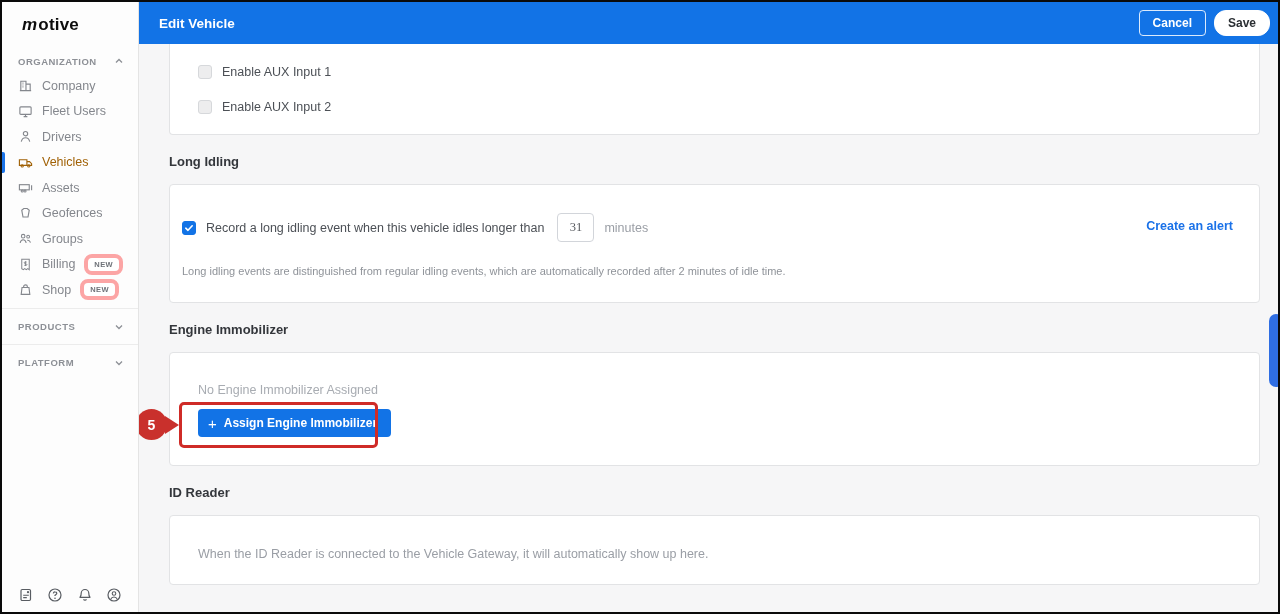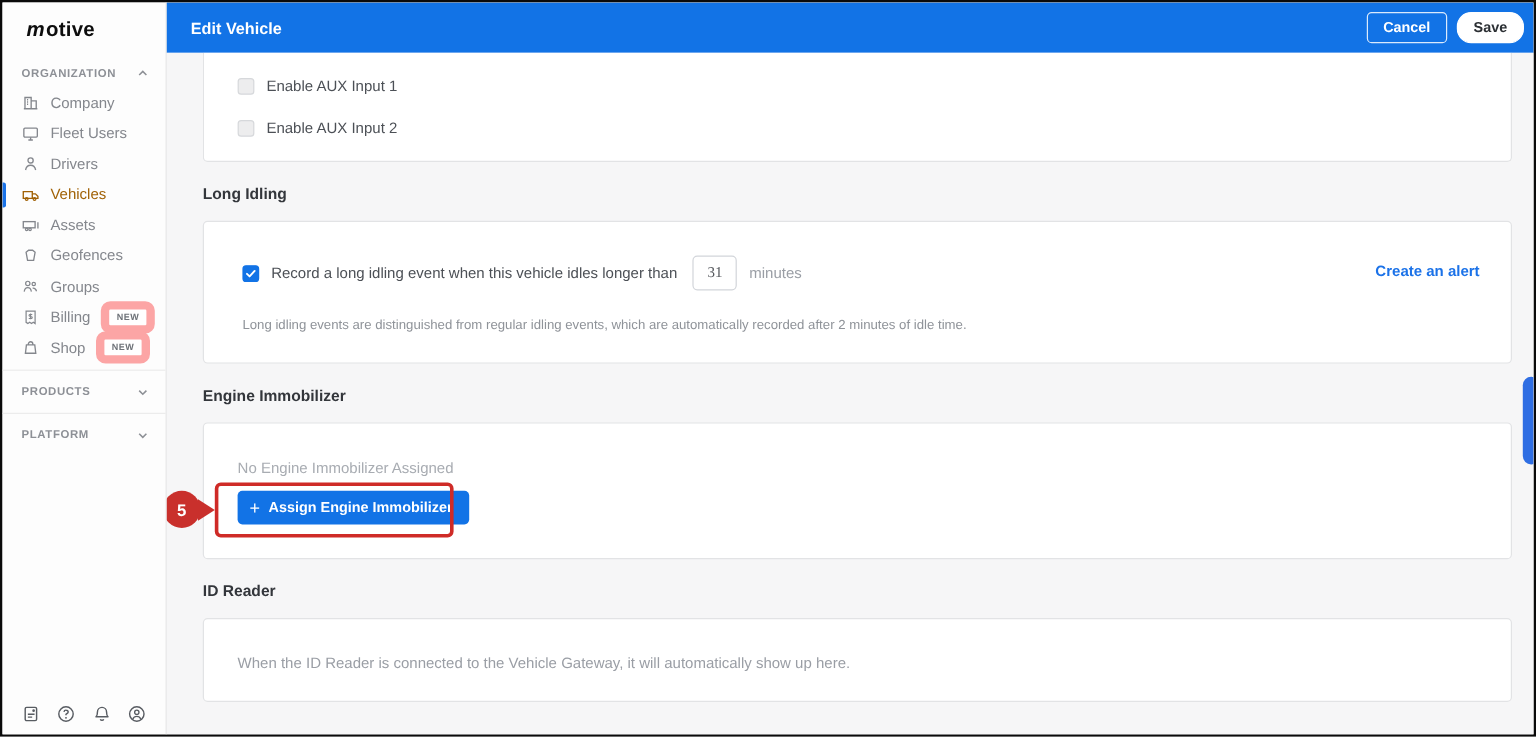--- a/index.html
+++ b/index.html
@@ -13,21 +13,21 @@
   .logo .m { font-style:italic; margin-right:1px; }
   .side-section-label { display:flex; align-items:center; justify-content:space-between;
              padding:0 14px 0 16px; height:24px; font-size:9.5px; font-weight:700; letter-spacing:.5px;
              color:#8d9096; cursor:pointer; margin-top:4px; }
   .side-item { display:flex; align-items:center; gap:9px; height:25.5px; padding:0 10px 0 16px;
              color:#84878d; font-size:12.5px; cursor:pointer; position:relative; }
   .side-item svg { flex:0 0 auto; }
   .side-item.active { color:#a16207; }
   .side-item.active::before { content:''; position:absolute; left:0; top:2px; bottom:2px; width:3px;
              background:#1a73e8; border-radius:0 2px 2px 0; }
-  .badge-new { font-size:7.5px; font-weight:700; color:#6e7278; border:7px solid #fca5a5;
+  .badge-new { font-size:7.5px; font-weight:700; color:#6e7278; border:4px solid #fca5a5;
              border-radius:8px; padding:2px 6px; letter-spacing:.4px; background:#fff; }
   .side-divider { border-top:1px solid #ececec; margin:5px 0 2px 0; }
   .side-bottom { position:absolute; bottom:0; left:0; right:0; display:flex; align-items:center;
              justify-content:space-between; padding:8px 16px 9px 16px; color:#585c62; }
   .side-bottom .bicon { cursor:pointer; display:flex; }
 
   
   .main { flex:1; display:flex; flex-direction:column; min-width:0; position:relative; }
   .topbar { height:42px; background:#1273e6; display:flex; align-items:center; padding:0 8px 0 20px; }
   .topbar-title { color:#fff; font-size:13.5px; font-weight:700; }
@@ -45,21 +45,21 @@
 
   
   .card-aux { height:91px; padding:13px 0 0 28px; }
   .check-row { display:flex; align-items:center; gap:10px; height:30px; }
   .checkbox { width:14px; height:14px; border-radius:3px; border:1px solid #d6d8db; background:#ededee;
              cursor:pointer; display:inline-flex; align-items:center; justify-content:center; }
   .checkbox.checked { background:#1273e6; border-color:#1273e6; }
   .check-label { font-size:12.5px; color:#4c5056; }
 
   
-  .card-idling { height:119px; padding:28px 28px 0 32px; position:relative; }
+  .card-idling { height:119px; padding:28px 28px 0 12px; position:relative; }
   .idle-row { display:flex; align-items:center; gap:10px; }
   .minutes-input { width:37px; height:29px; border:1px solid #d2d5da; border-radius:4px; text-align:center;
              font-size:12.5px; color:#56595e; font-family:Liberation Serif, serif; background:#fff; margin-left:3px; }
   .muted { color:#9a9ea5; font-size:12.5px; }
   .link-blue { position:absolute; right:26px; top:34px; color:#1b72e8; font-size:12.5px; font-weight:700;
              cursor:pointer; text-decoration:none; }
   .idle-desc { margin-top:23px; font-size:11px; color:#8f9399; }
 
   
   .card-ei { height:114px; position:relative; }

